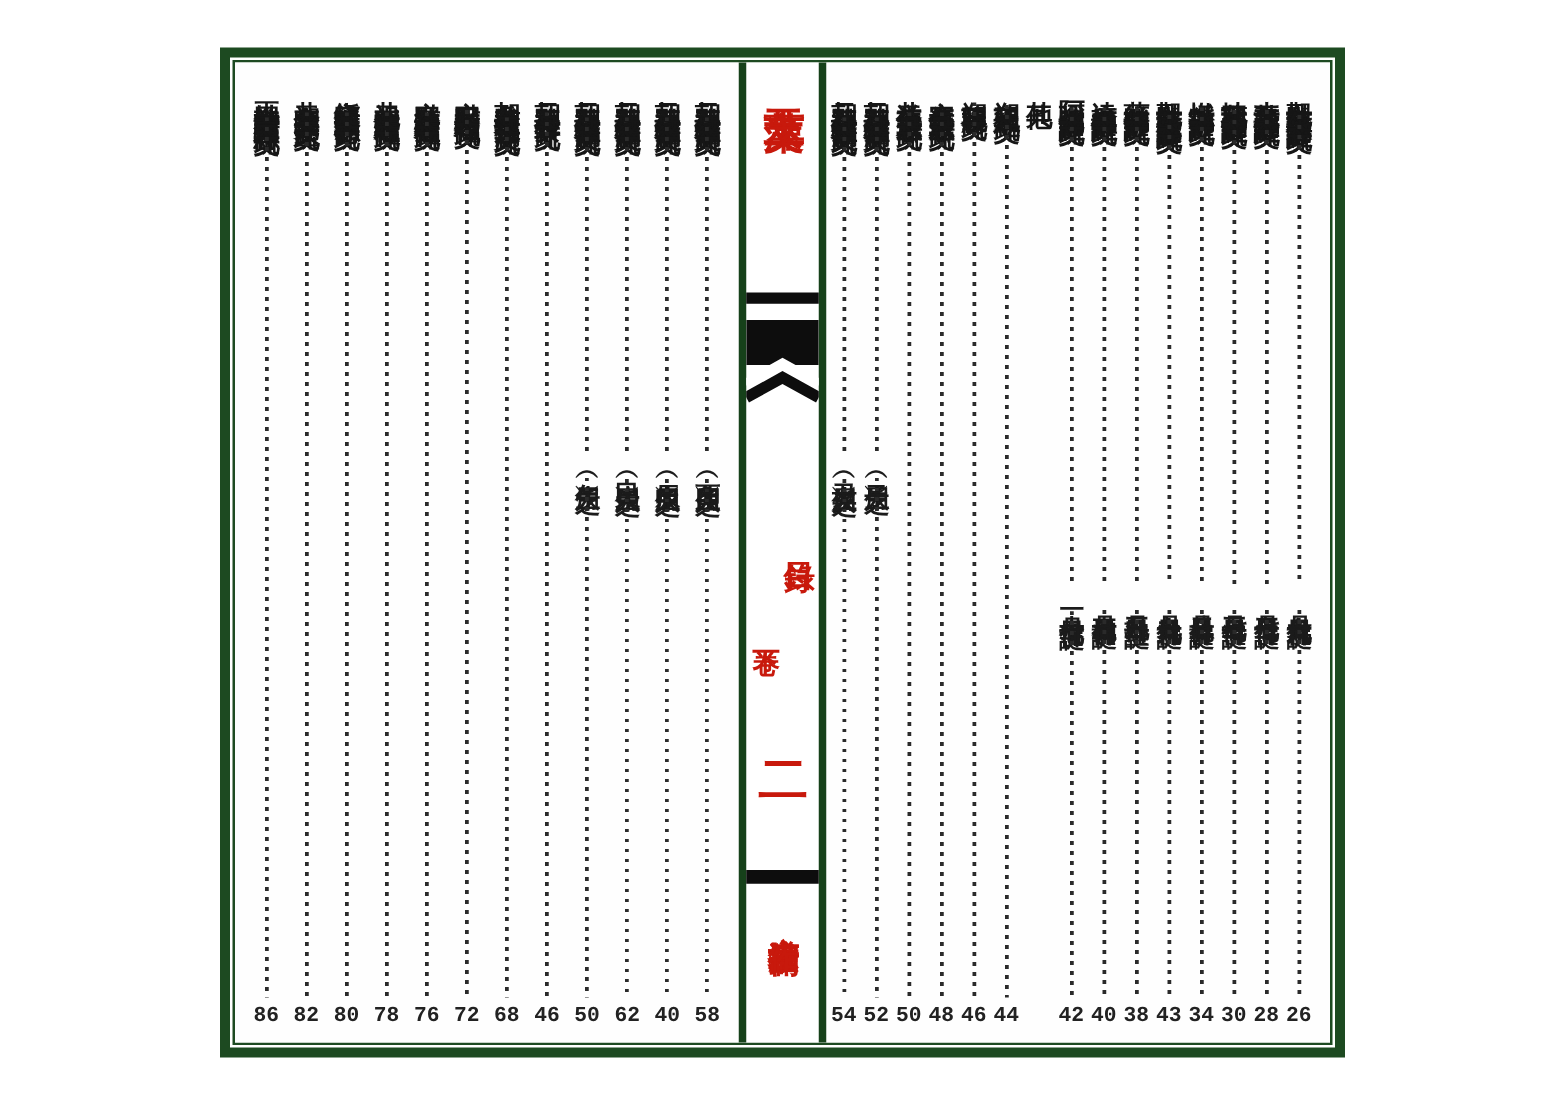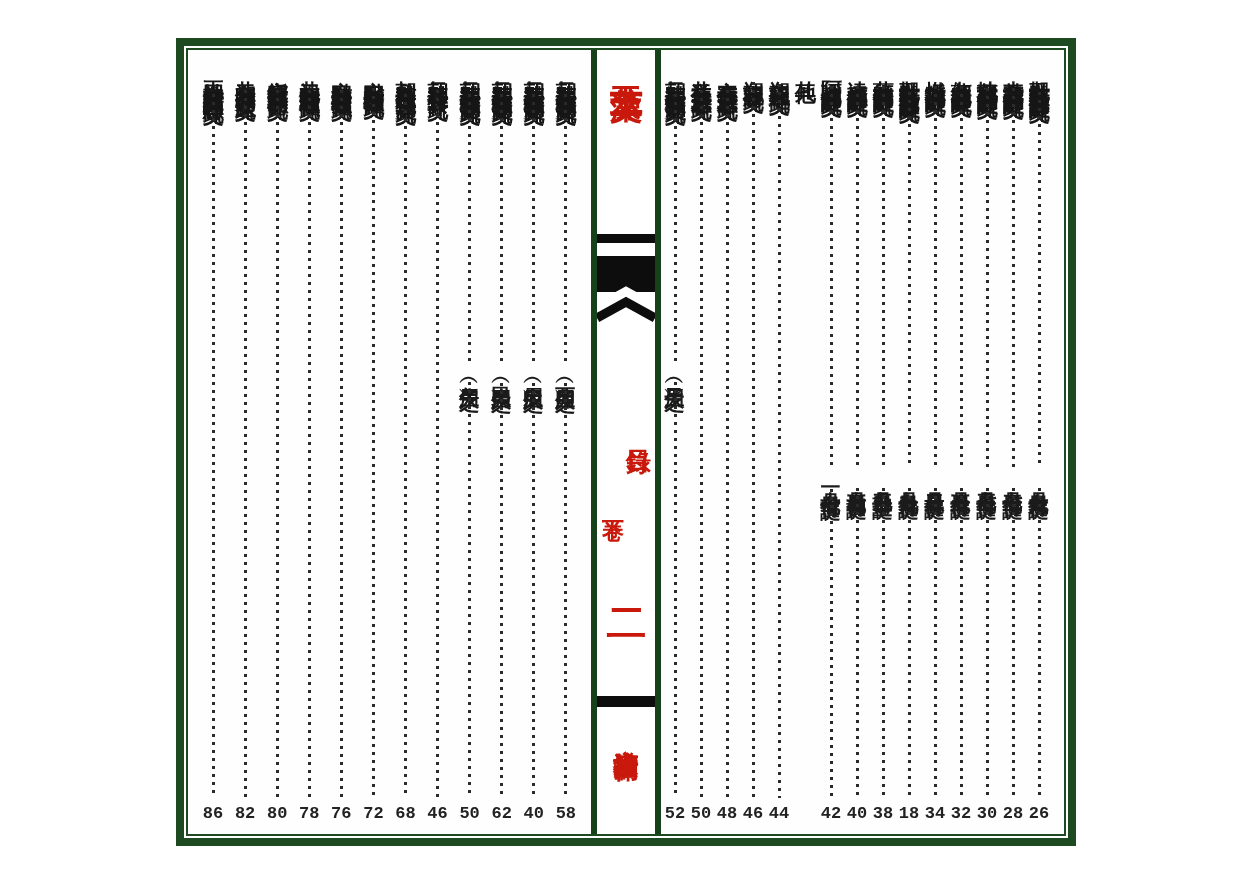--- a/index.html
+++ b/index.html
@@ -213,45 +213,36 @@
         <div class="entry-col">
           <div class="entry-title">地藏王菩薩佛誕疏文</div>
           <div class="leader"></div>
           <div class="tailbox date">
             <div class="entry-sub">七月三十日佛誕</div>
             <div class="leader"></div>
           </div>
           <div class="page-num">30</div>
         </div>
         <div class="entry-col">
-          <div class="entry-title">伽藍尊者佛誕疏文</div>
-          <div class="leader"></div>
-          <div class="tailbox date">
-            <div class="entry-sub">八月十五日佛誕</div>
-            <div class="leader"></div>
-          </div>
-          <div class="page-num">32</div>
-        </div>
-        <div class="entry-col">
           <div class="entry-title">燃燈古佛佛誕疏文</div>
           <div class="leader"></div>
           <div class="tailbox date">
             <div class="entry-sub">八月廿二日佛誕</div>
             <div class="leader"></div>
           </div>
           <div class="page-num">34</div>
         </div>
         <div class="entry-col">
           <div class="entry-title">觀世音菩薩出家佛誕疏文</div>
           <div class="leader"></div>
           <div class="tailbox date">
             <div class="entry-sub">九月十九日佛誕</div>
             <div class="leader"></div>
           </div>
-          <div class="page-num">18</div>
+          <div class="page-num">43</div>
         </div>
         <div class="entry-col">
           <div class="entry-title">藥師古佛佛誕疏文</div>
           <div class="leader"></div>
           <div class="tailbox date">
             <div class="entry-sub">九月三十日聖誕</div>
             <div class="leader"></div>
           </div>
           <div class="page-num">38</div>
         </div>

